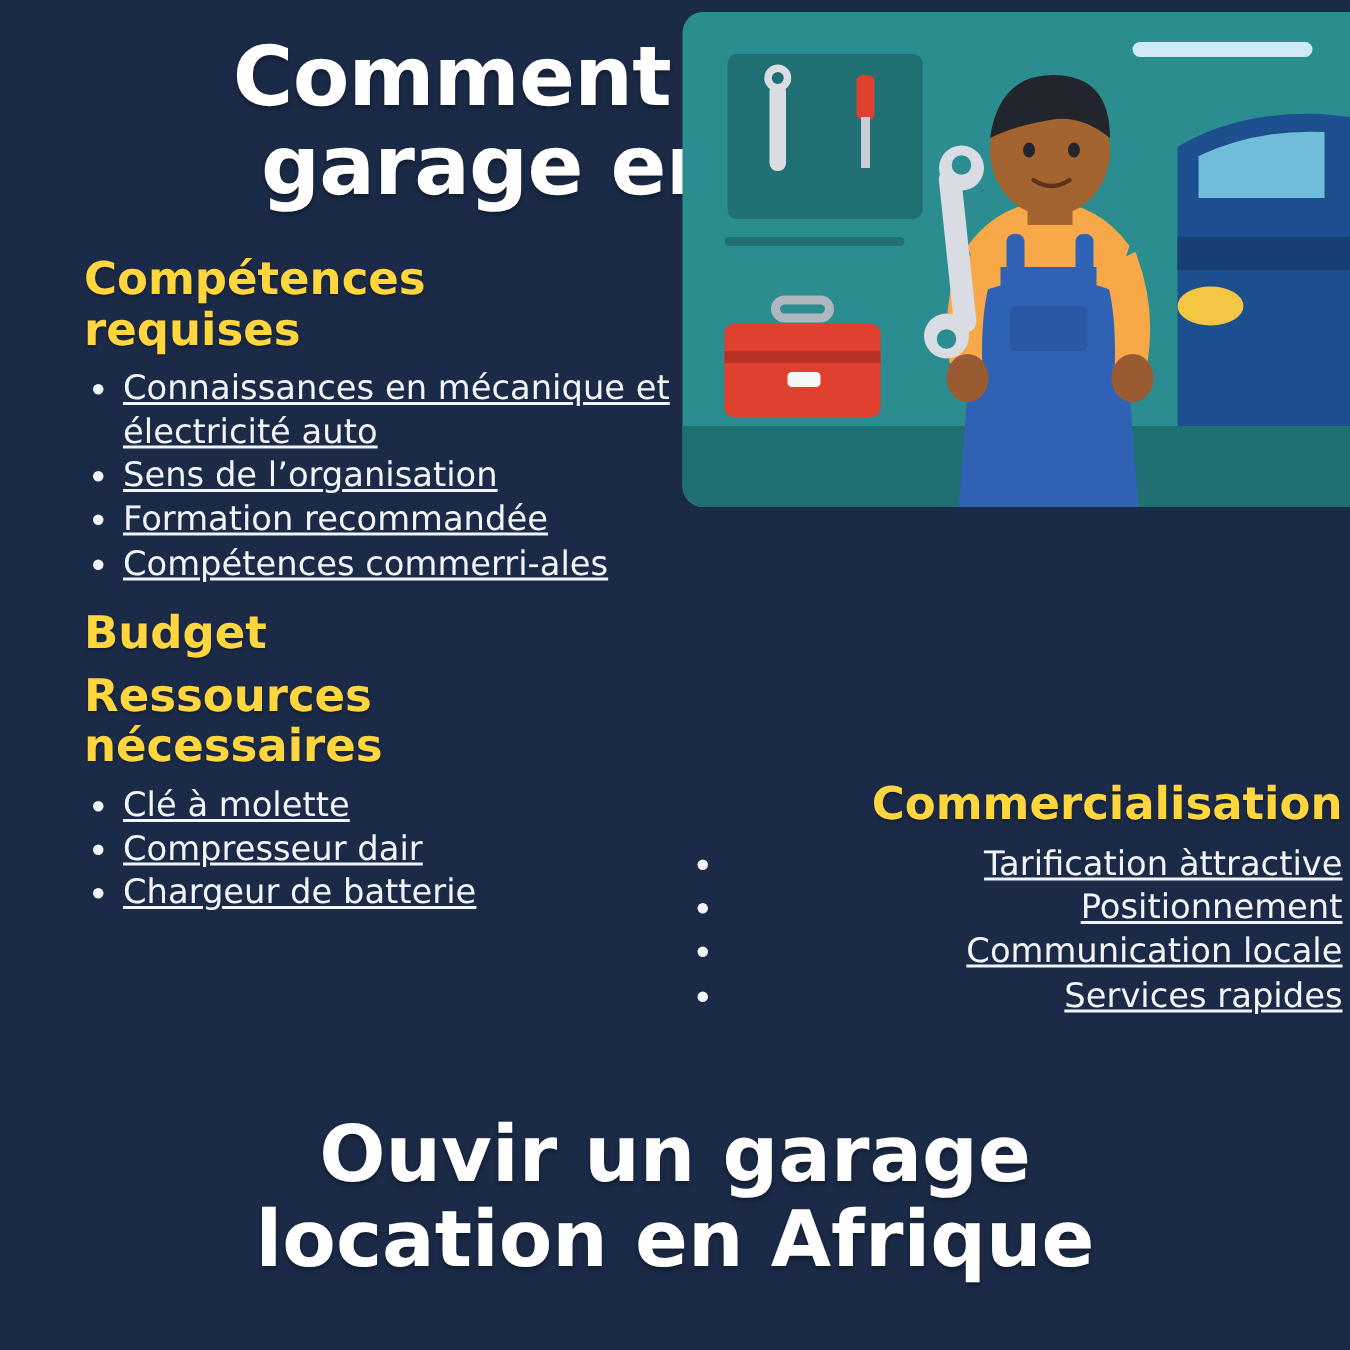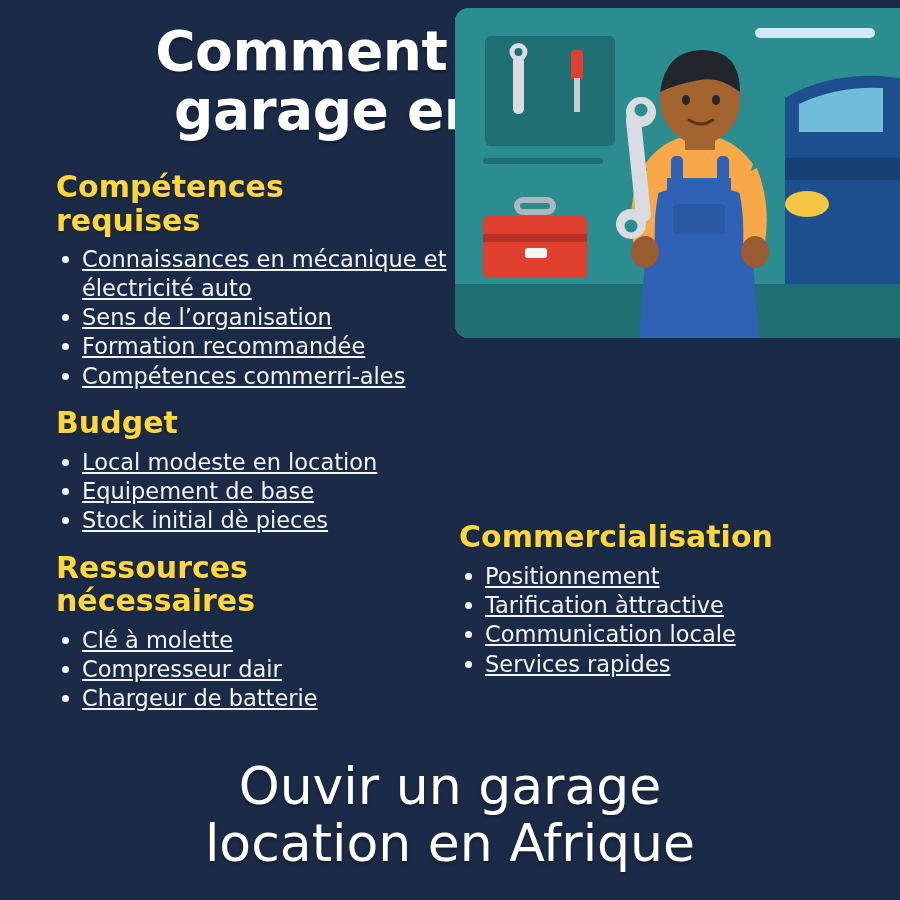--- a/index.html
+++ b/index.html
@@ -100,23 +100,23 @@
     border-radius: 14px 0 0 14px;
     overflow: hidden;
     background: #2a8b8e;
   }
   .ill-svg { display: block; width: 100%; height: 100%; }
 
   
   .footer {
     position: absolute;
     left: 0; right: 0;
-    bottom: 28px;
+    bottom: 44px;
     text-align: center;
-    font-weight: normal;
+    font-weight: bold;
     font-size: 52px;
     line-height: 1.1;
     color: #ffffff;
     padding: 0 30px;
     text-shadow: 0 2px 3px rgba(0,0,0,0.35);
   }
   .footer .line2 { display: block; }
 </style>
 </head>
 <body>
@@ -212,43 +212,38 @@
         <span>requises</span>
       </h2>
       <ul class="bullets">
         <li>Connaissances en mécanique et électricité auto</li>
         <li>Sens de l’organisation</li>
         <li>Formation recommandée</li>
         <li>Compétences commerri-ales</li>
       </ul>
 
       <h2 class="section">Budget</h2>
-      <ul class="bullets">
-        <li>Local modeste en location</li>
-        <li>Equipement de base</li>
-        <li>Stock initial dè pieces</li>
-      </ul>
 
       <h2 class="section">
         <span>Ressources</span><br>
         <span>nécessaires</span>
       </h2>
       <ul class="bullets">
         <li>Clé à molette</li>
         <li>Compresseur dair</li>
         <li>Chargeur de batterie</li>
       </ul>
 
     </div>
 
-    <div class="col-right" style="top:350px;">
+    <div class="col-right" style="top:350px;text-align:right;">
       <h2 class="section">Commercialisation</h2>
       <ul class="bullets">
+        <li>Tarification àttractive</li>
         <li>Positionnement</li>
-        <li>Tarification àttractive</li>
         <li>Communication locale</li>
         <li>Services rapides</li>
       </ul>
     </div>
 
   </div>
 
   <div class="footer">
     <span>Ouvir un garage</span>
     <span class="line2">location en  Afrique</span>

